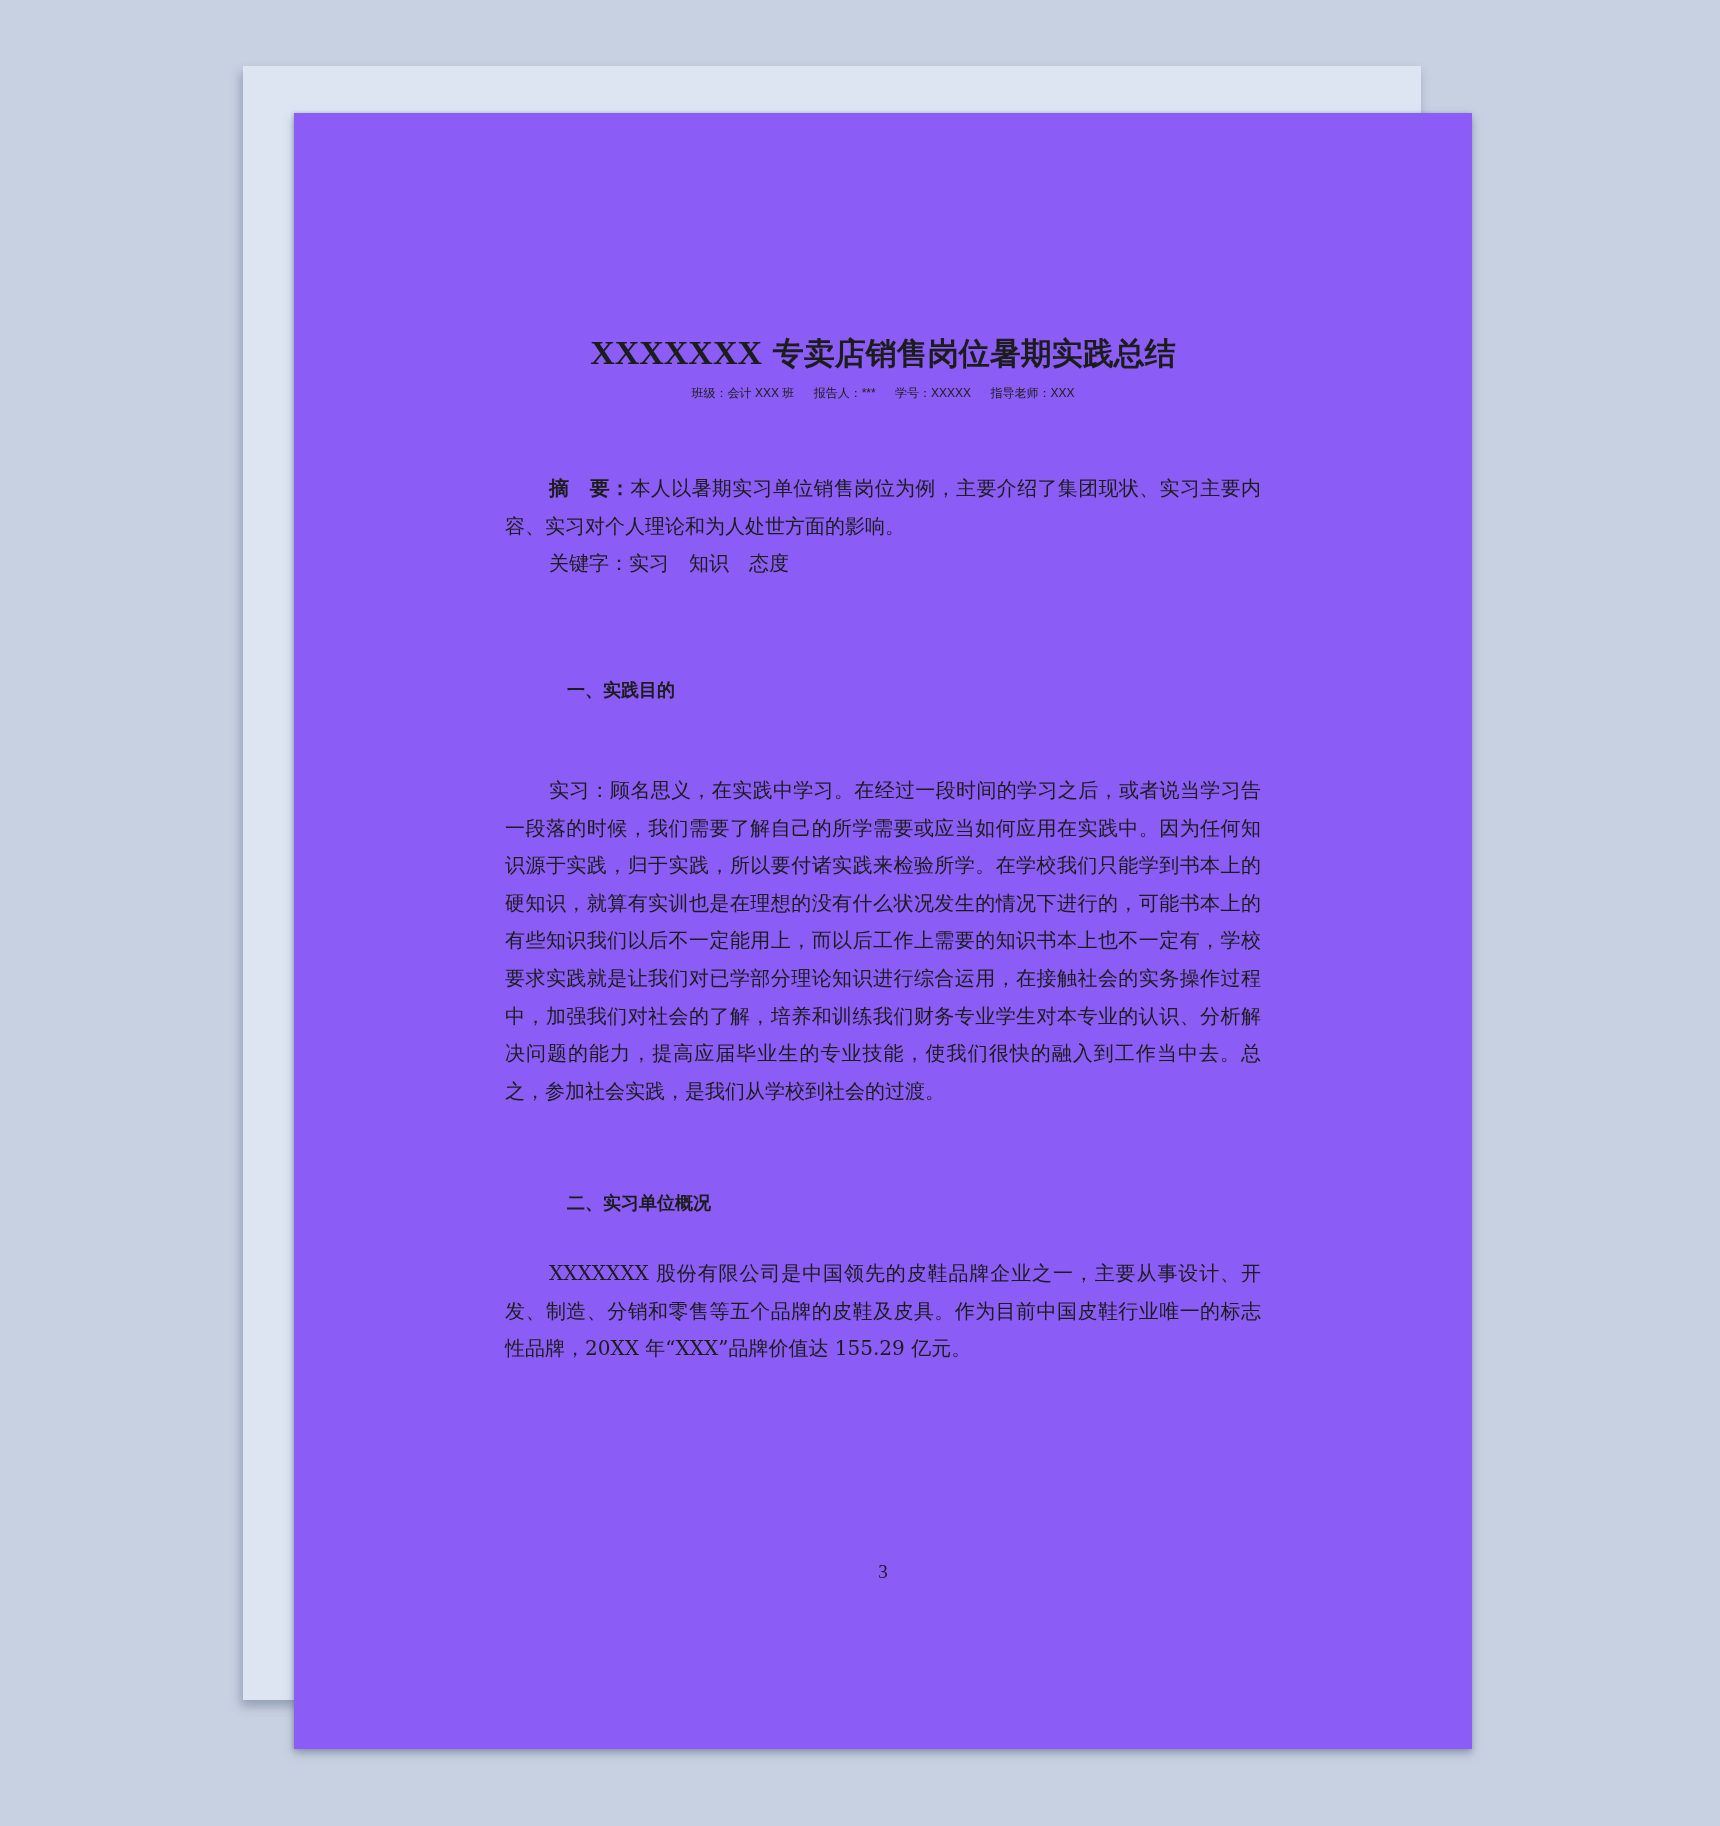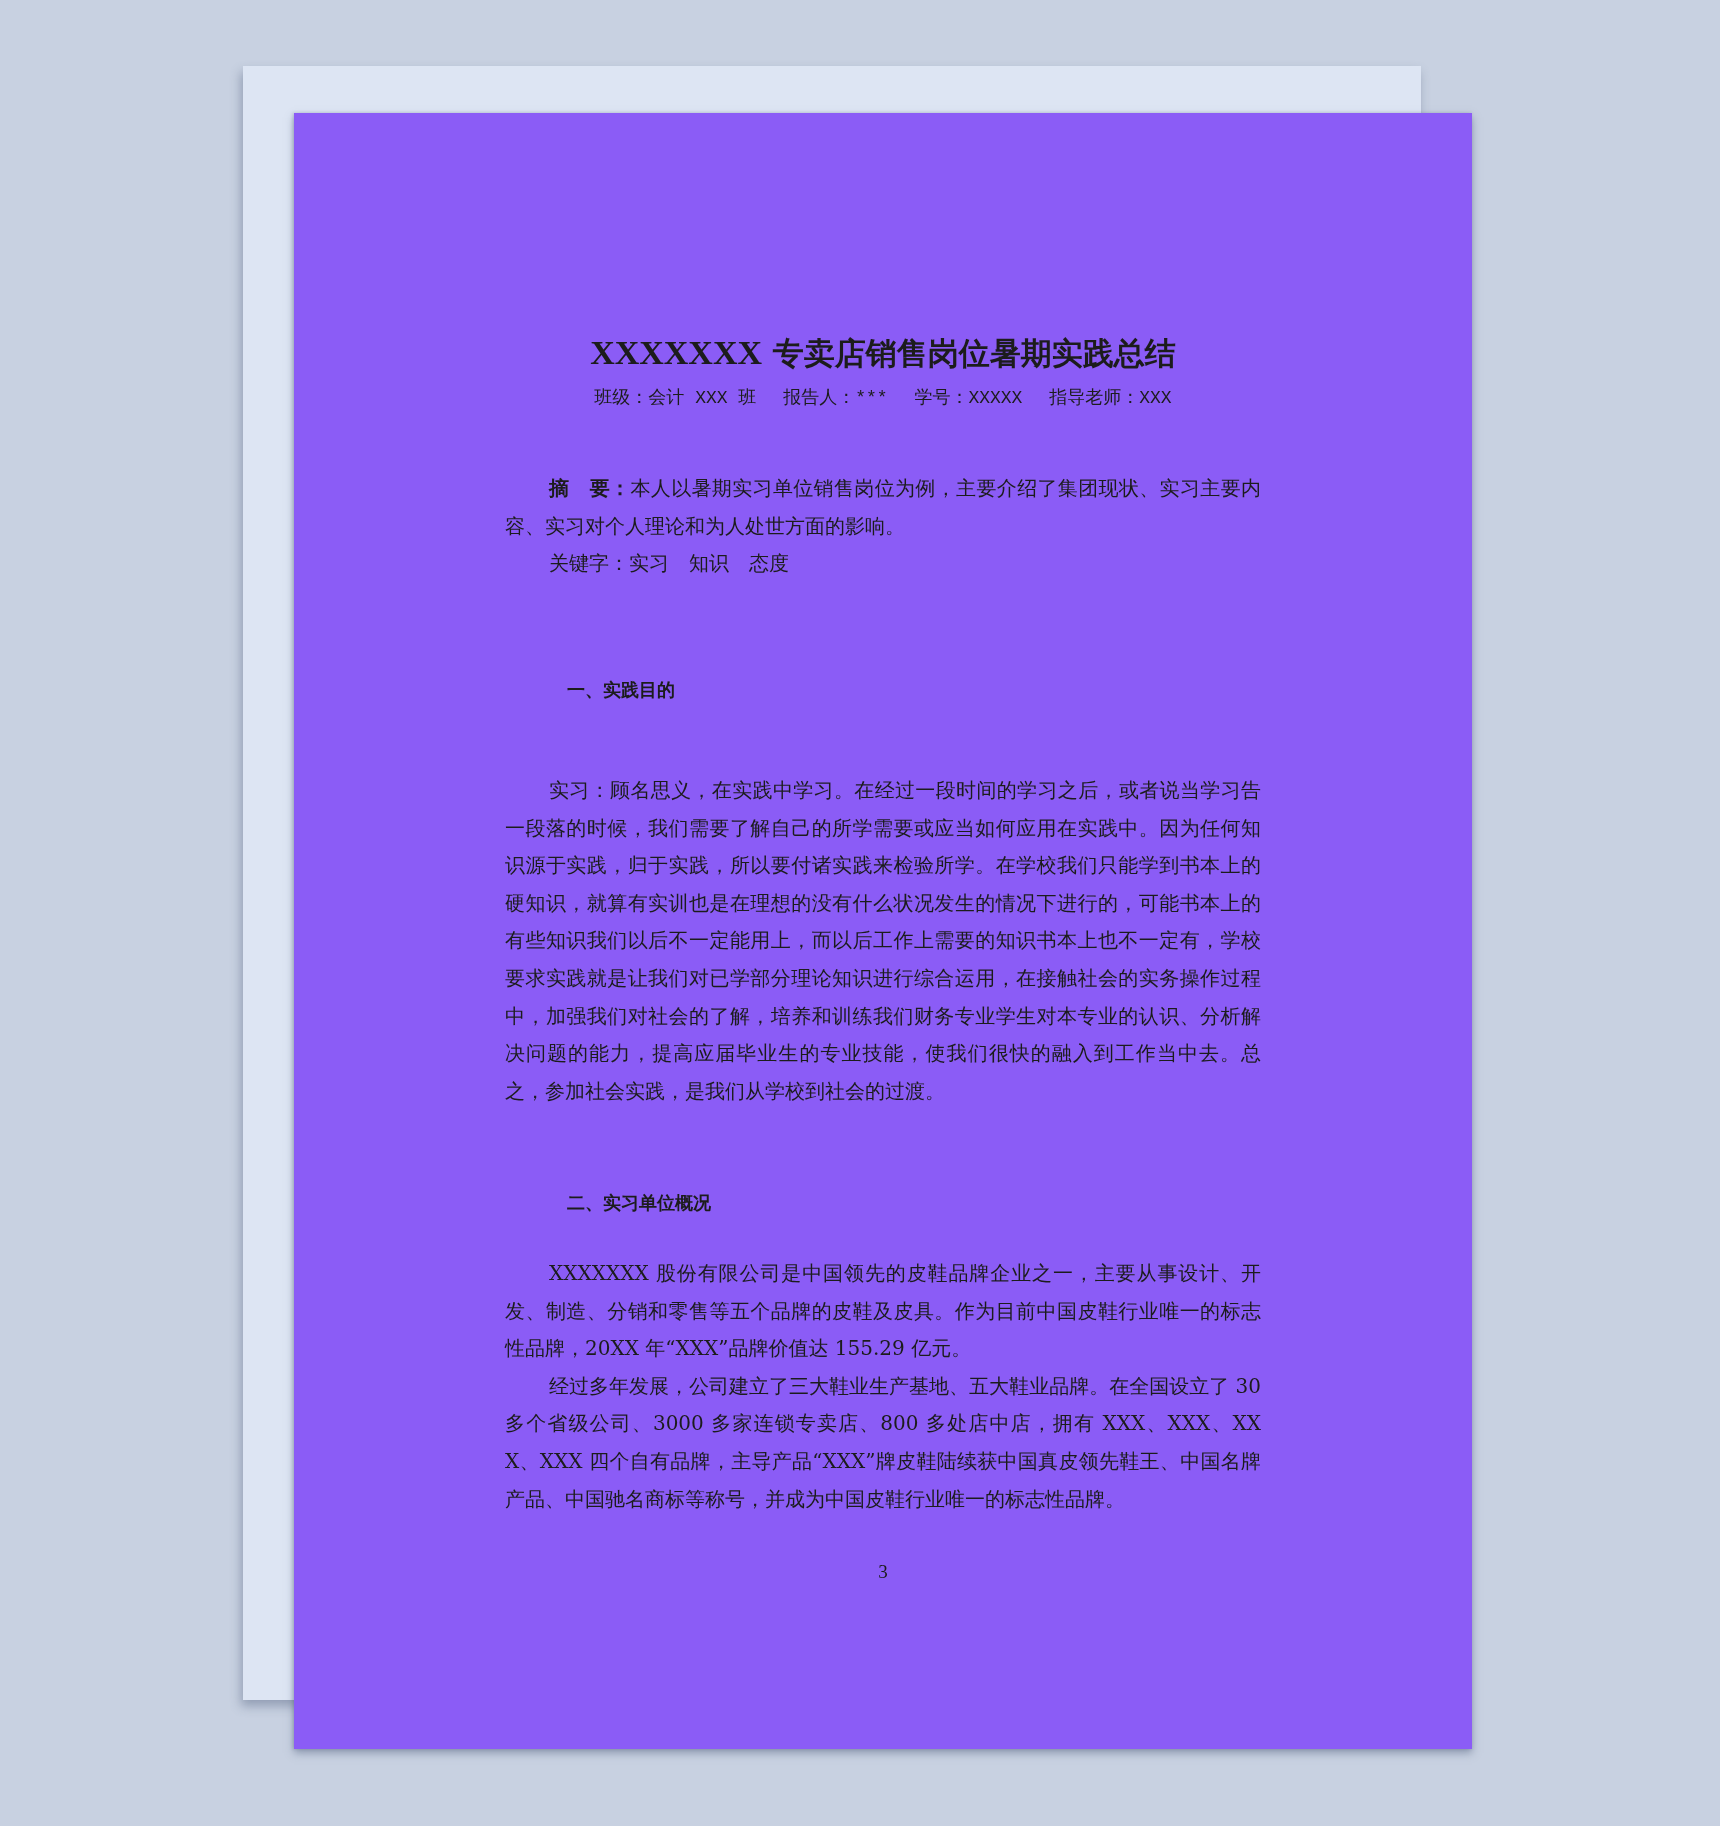--- a/index.html
+++ b/index.html
@@ -58,23 +58,23 @@
     .title .cjk {
       font-family: "DejaVu Sans", "Liberation Sans", sans-serif;
       font-weight: bold;
     }
     .meta {
       position: absolute;
       left: 0;
       width: 756px;
       top: 272px;
       text-align: center;
-      font-size: 18px;
+      font-size: 12px;
       white-space: nowrap;
-      font-family: Liberation Mono, monospace;
+      font-family: Liberation Sans, sans-serif;
     }
     .meta span.item {
       margin: 0 8px;
     }
     .para {
       position: absolute;
       left: 0;
       width: 756px;
       font-size: 20px;
       line-height: 37.6px;
@@ -135,19 +135,18 @@
     <div class="heading" style="top: 565px;">一、实践目的</div>
 
     <div class="para" style="top: 630px; margin-top: 29px;">
       <p>实习：顾名思义，在实践中学习。在经过一段时间的学习之后，或者说当学习告一段落的时候，我们需要了解自己的所学需要或应当如何应用在实践中。因为任何知识源于实践，归于实践，所以要付诸实践来检验所学。在学校我们只能学到书本上的硬知识，就算有实训也是在理想的没有什么状况发生的情况下进行的，可能书本上的有些知识我们以后不一定能用上，而以后工作上需要的知识书本上也不一定有，学校要求实践就是让我们对已学部分理论知识进行综合运用，在接触社会的实务操作过程中，加强我们对社会的了解，培养和训练我们财务专业学生对本专业的认识、分析解决问题的能力，提高应届毕业生的专业技能，使我们很快的融入到工作当中去。总之，参加社会实践，是我们从学校到社会的过渡。</p>
     </div>
 
     <div class="heading" style="top: 1078px;">二、实习单位概况</div>
 
     <div class="para" style="top: 1142px;">
       <p>XXXXXXX 股份有限公司是中国领先的皮鞋品牌企业之一，主要从事设计、开发、制造、分销和零售等五个品牌的皮鞋及皮具。作为目前中国皮鞋行业唯一的标志性品牌，20XX 年“XXX”品牌价值达 155.29 亿元。</p>
-      <p>经过多年发展，公司建立了三大鞋业生产基地、五大鞋业品牌。在全国设立了 30 多个省级公司、3000 多家连锁专卖店、800 多处店中店，拥有 XXX、XXX、XXX、XXX 四个自有品牌，主导产品“XXX”牌皮鞋陆续获中国真皮领先鞋王、中国名牌产品、中国驰名商标等称号，并成为中国皮鞋行业唯一的标志性品牌。</p>
     </div>
 
     <div class="page-number">3</div>
 
   </div>
 </div>
 
 </body></html>

